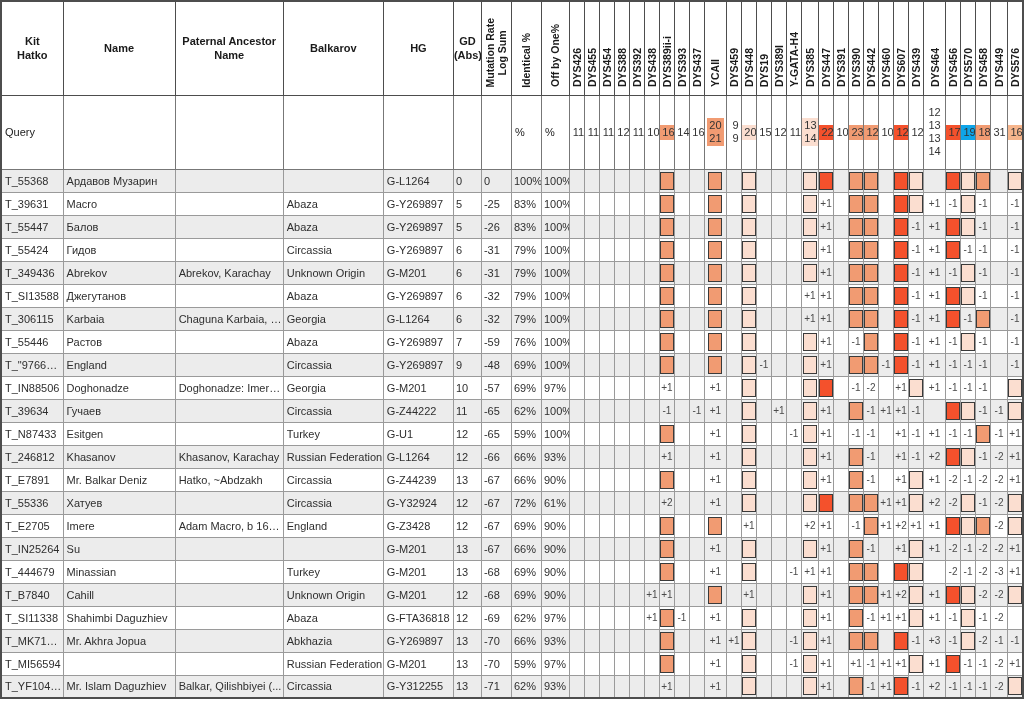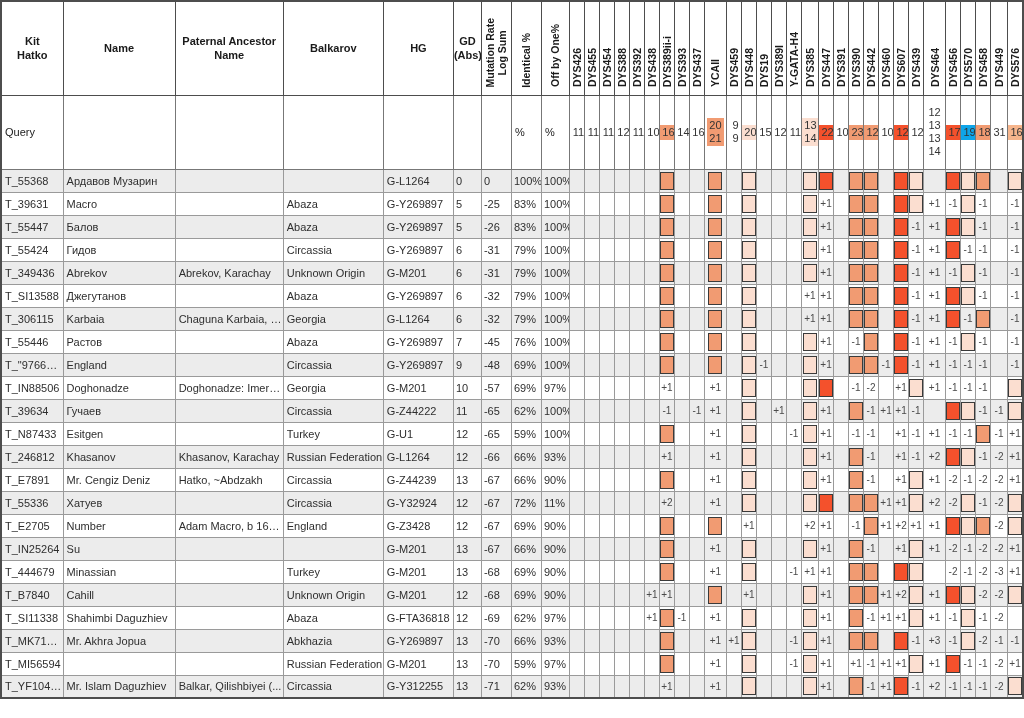--- a/index.html
+++ b/index.html
@@ -439,21 +439,21 @@
           <td class="mcell"></td>
           <td class="mcell">-1</td>
         </tr>
         <tr class="drow even">
           <td class="txt">T_55446</td>
           <td class="txt">Растов</td>
           <td class="txt"></td>
           <td class="txt">Abaza</td>
           <td class="txt">G-Y269897</td>
           <td class="num">7</td>
-          <td class="num">-45</td>
+          <td class="num">-59</td>
           <td class="num">76%</td>
           <td class="num">100%</td>
           <td class="mcell"></td>
           <td class="mcell"></td>
           <td class="mcell"></td>
           <td class="mcell"></td>
           <td class="mcell"></td>
           <td class="mcell"></td>
           <td class="mcell"><span class="sq" style="background: rgb(241, 155, 114);"></span></td>
           <td class="mcell"></td>
@@ -674,21 +674,21 @@
           <td class="mcell">-1</td>
           <td class="mcell">+2</td>
           <td class="mcell"><span class="sq" style="background: rgb(244, 81, 44);"></span></td>
           <td class="mcell"><span class="sq" style="background: rgb(251, 222, 208);"></span></td>
           <td class="mcell">-1</td>
           <td class="mcell">-2</td>
           <td class="mcell">+1</td>
         </tr>
         <tr class="drow even">
           <td class="txt">T_E7891</td>
-          <td class="txt">Mr. Cengiz Deniz</td>
+          <td class="txt">Mr. Balkar Deniz</td>
           <td class="txt">Hatko, ~Abdzakh</td>
           <td class="txt">Circassia</td>
           <td class="txt">G-Z44239</td>
           <td class="num">13</td>
           <td class="num">-67</td>
           <td class="num">66%</td>
           <td class="num">90%</td>
           <td class="mcell"></td>
           <td class="mcell"></td>
           <td class="mcell"></td>
@@ -721,21 +721,21 @@
         </tr>
         <tr class="drow odd">
           <td class="txt">T_55336</td>
           <td class="txt">Хатуев</td>
           <td class="txt"></td>
           <td class="txt">Circassia</td>
           <td class="txt">G-Y32924</td>
           <td class="num">12</td>
           <td class="num">-67</td>
           <td class="num">72%</td>
-          <td class="num">11%</td>
+          <td class="num">61%</td>
           <td class="mcell"></td>
           <td class="mcell"></td>
           <td class="mcell"></td>
           <td class="mcell"></td>
           <td class="mcell"></td>
           <td class="mcell"></td>
           <td class="mcell">+2</td>
           <td class="mcell"></td>
           <td class="mcell"></td>
           <td class="mcell">+1</td>
@@ -754,21 +754,21 @@
           <td class="mcell"><span class="sq" style="background: rgb(251, 222, 208);"></span></td>
           <td class="mcell">+2</td>
           <td class="mcell">-2</td>
           <td class="mcell"><span class="sq" style="background: rgb(251, 222, 208);"></span></td>
           <td class="mcell">-1</td>
           <td class="mcell">-2</td>
           <td class="mcell"><span class="sq" style="background: rgb(251, 222, 208);"></span></td>
         </tr>
         <tr class="drow even">
           <td class="txt">T_E2705</td>
-          <td class="txt">Number</td>
+          <td class="txt">Imere</td>
           <td class="txt">Adam Macro, b 169...</td>
           <td class="txt">England</td>
           <td class="txt">G-Z3428</td>
           <td class="num">12</td>
           <td class="num">-67</td>
           <td class="num">69%</td>
           <td class="num">90%</td>
           <td class="mcell"></td>
           <td class="mcell"></td>
           <td class="mcell"></td>

